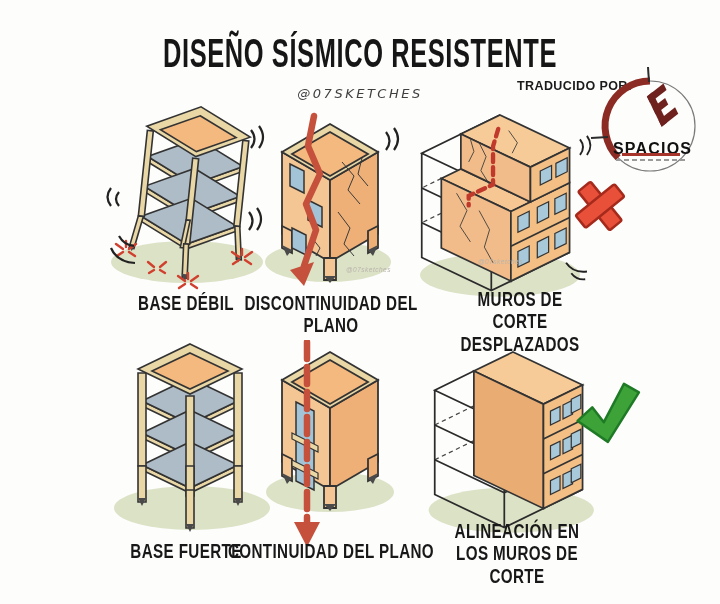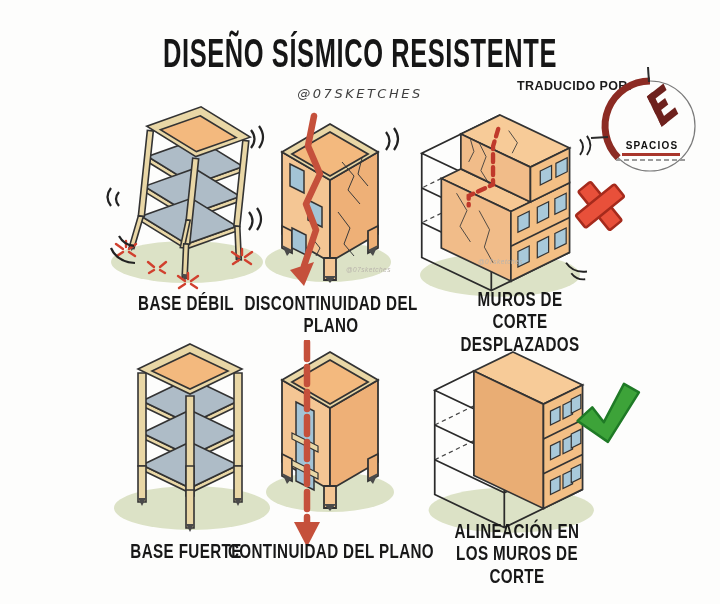--- a/index.html
+++ b/index.html
@@ -7,21 +7,21 @@
           font-family:"Liberation Sans",sans-serif;}
   .abs{position:absolute;}
   #title{left:0;right:0;top:30px;text-align:center;font-weight:bold;font-size:41px;
          color:#161616;transform:scaleX(.62);letter-spacing:1px;white-space:nowrap;}
   #credit{left:0;right:0;top:86px;text-align:center;font-style:italic;font-size:13px;
           letter-spacing:2.5px;color:#3f3f3f;font-family:"DejaVu Sans",sans-serif;}
   #traducido{left:517px;top:79px;font-weight:bold;font-size:12.5px;color:#1b1b1b;letter-spacing:.4px;}
   .lbl{position:absolute;font-weight:bold;font-size:20px;text-align:center;color:#181818;
        transform:scaleX(.76);transform-origin:center top;letter-spacing:.5px;line-height:1.12;}
   .watermark{position:absolute;font-size:6.5px;color:#b9b4ac;font-style:italic;letter-spacing:.5px;}
-  #logo-brand{left:613px;top:140px;width:78px;text-align:center;font-weight:bold;font-size:10px;
+  #logo-brand{left:613px;top:140px;width:78px;text-align:center;font-weight:bold;font-size:16px;
               letter-spacing:1.2px;color:#101010;}
   .logo-line1{position:absolute;left:622px;top:153px;width:58px;height:3px;background:#a8352b;}
   .logo-line2{position:absolute;left:616px;top:159px;width:70px;height:2px;
       background:repeating-linear-gradient(90deg,#9a9a9a 0 5px,transparent 5px 8px);}
   svg{display:block;}
 </style>
 </head>
 <body>
 
 <div id="canvas">

